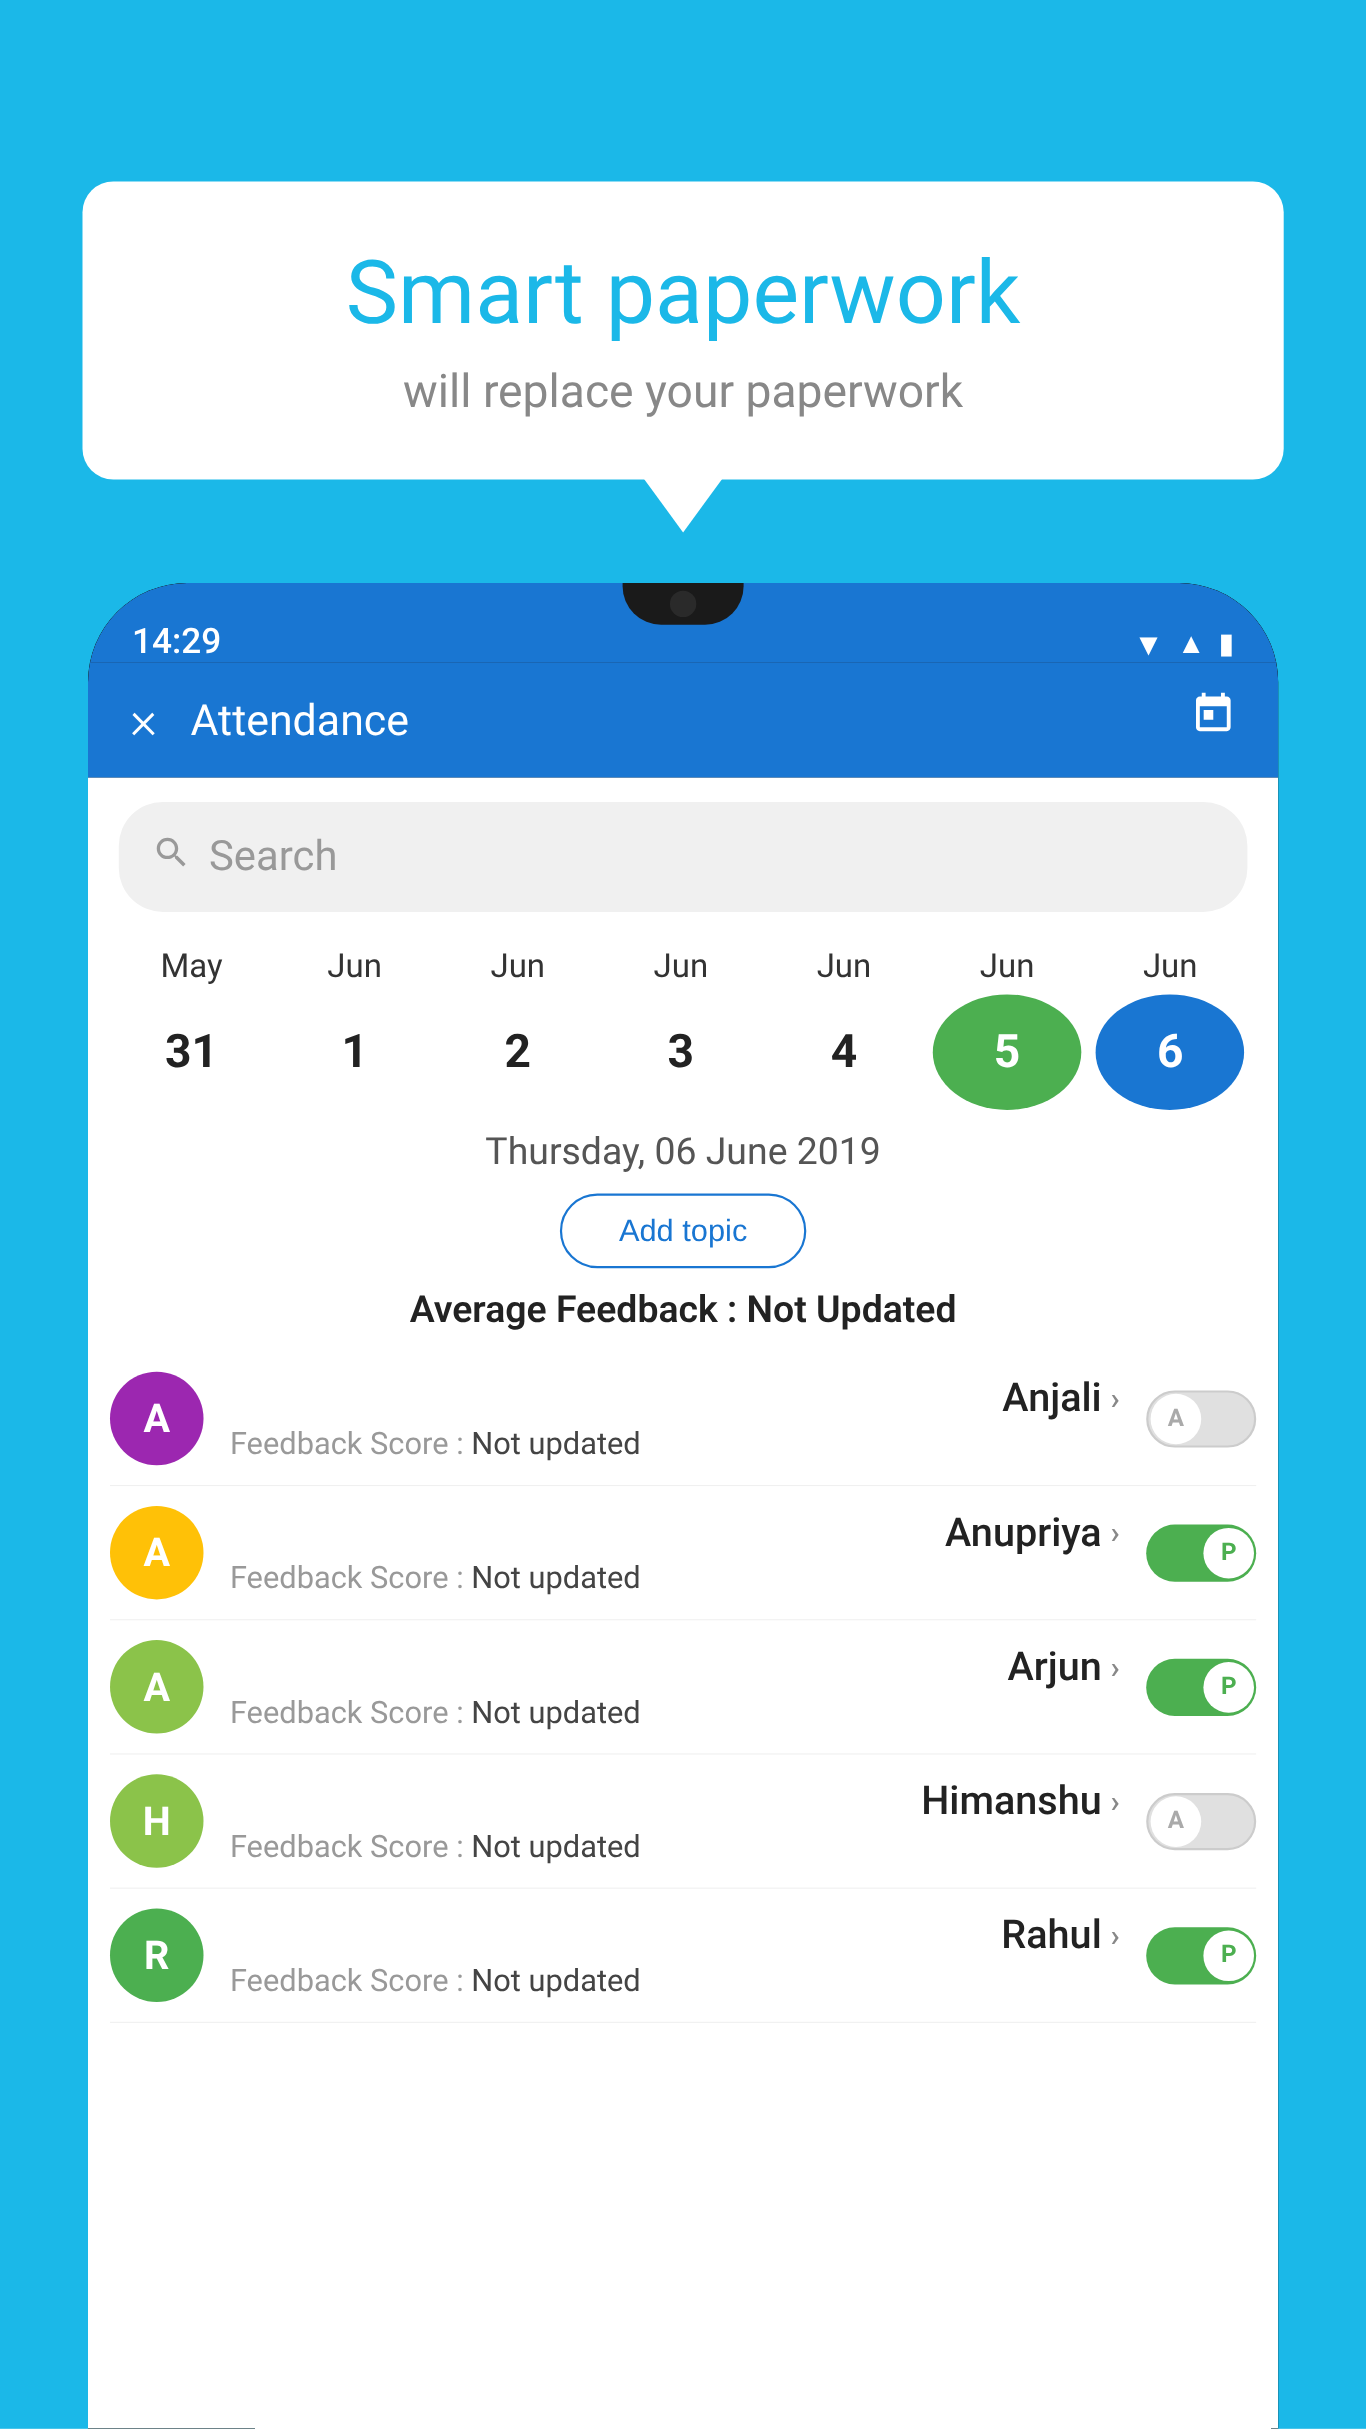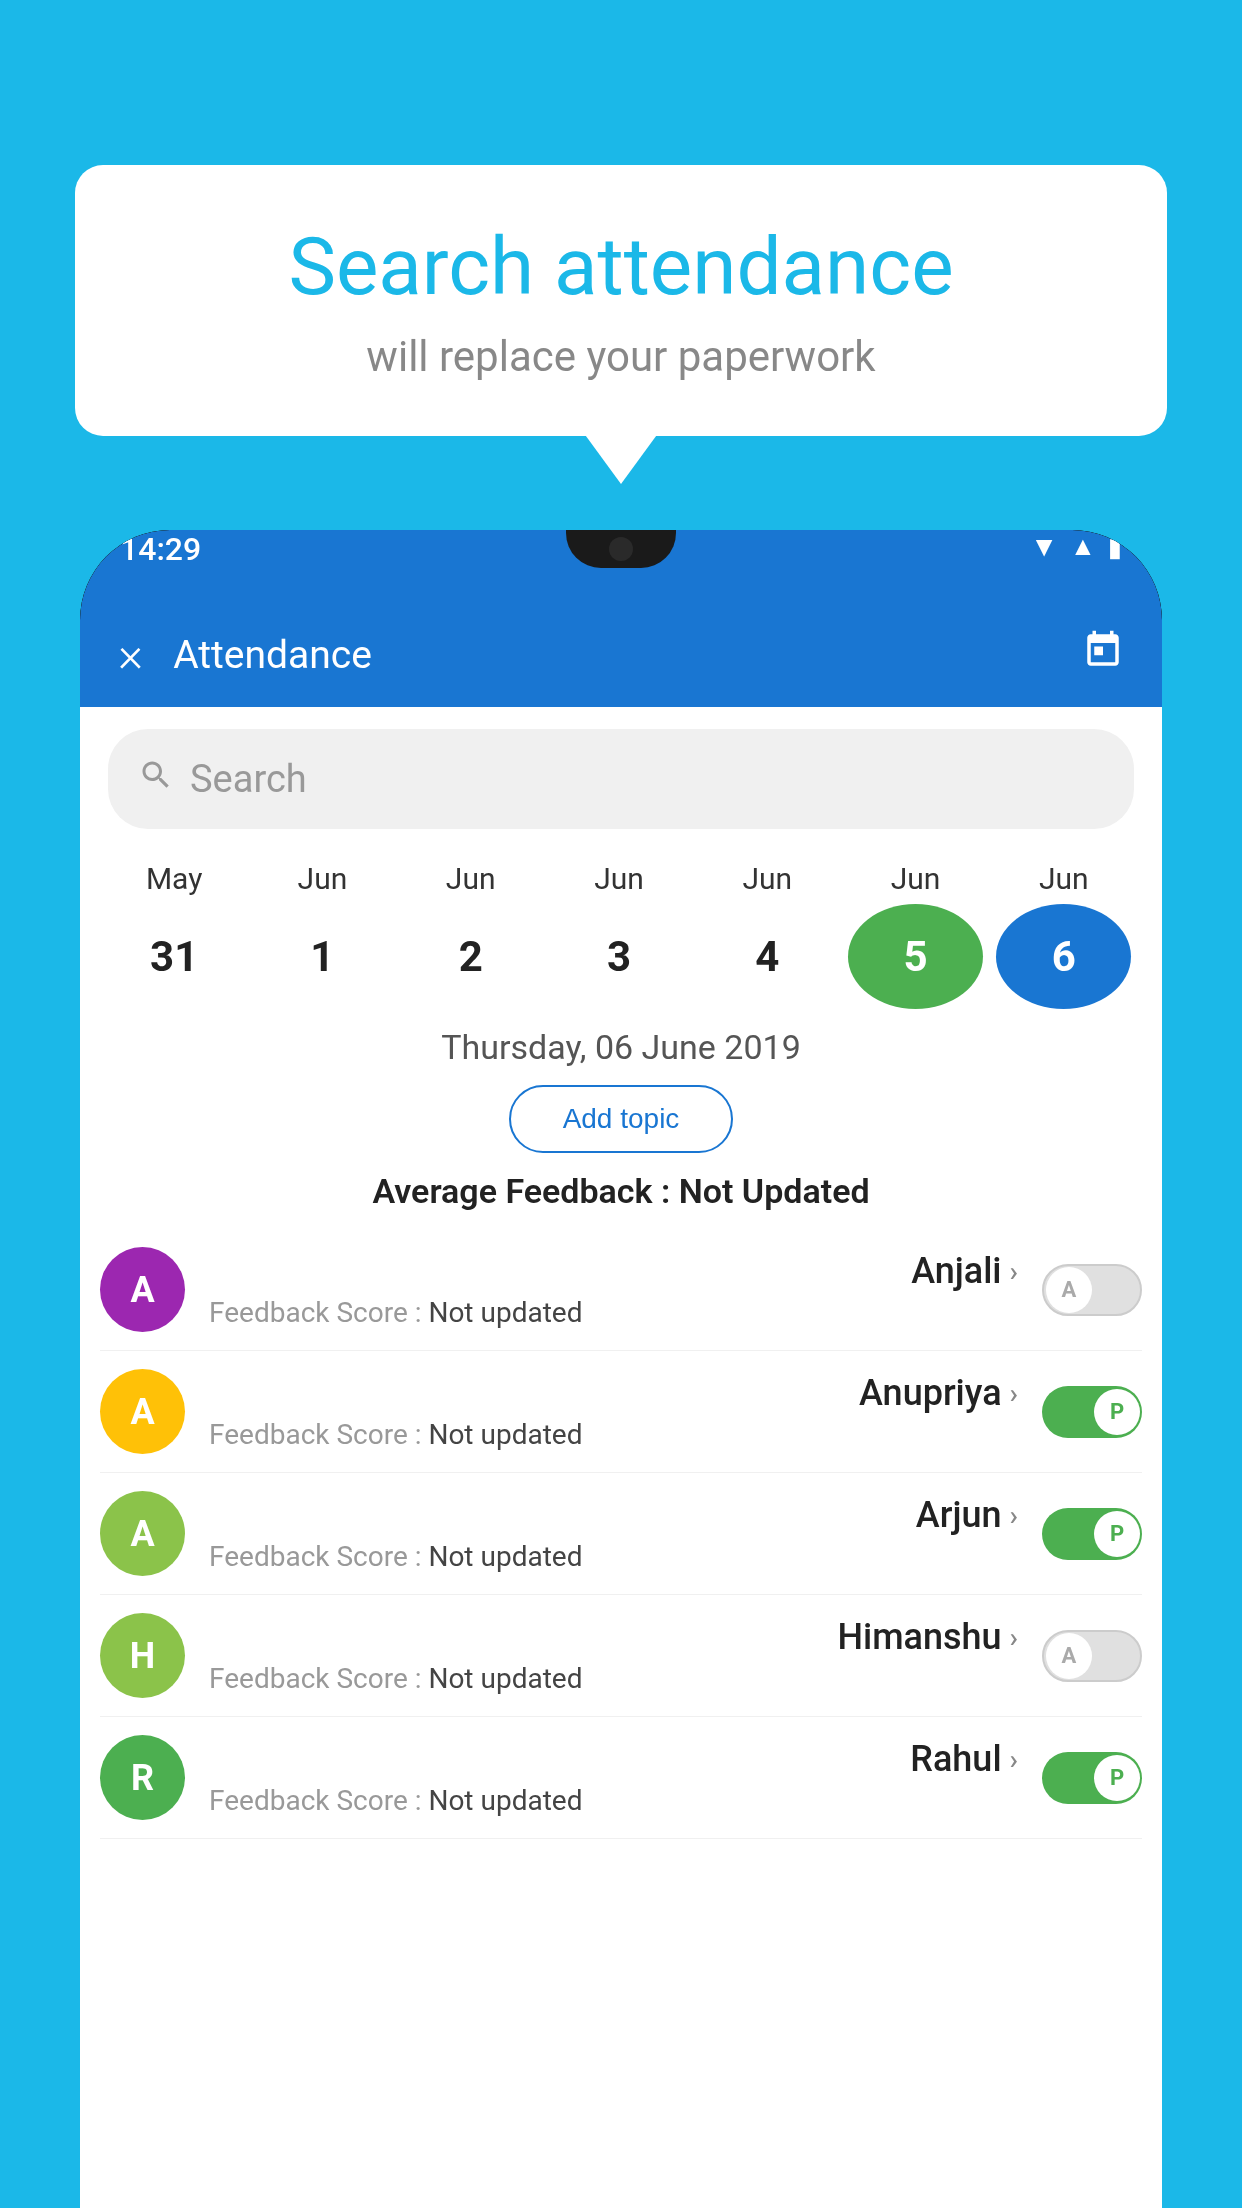--- a/index.html
+++ b/index.html
@@ -59,21 +59,21 @@
       border-radius: 90px 90px 0 0;
       padding: 0;
       overflow: hidden;
     }
 
     
     .phone-status-bar {
       background: #1976D2;
       height: 72px;
       display: flex;
-      align-items: flex-start;
+      align-items: flex-end;
       padding: 0 40px;
       position: relative;
     }
     .phone-time {
       color: white;
       font-size: 32px;
       font-weight: 500;
     }
     .phone-icons {
       position: absolute;
@@ -325,21 +325,21 @@
       height: 100%;
       overflow: hidden;
       border-radius: 90px 90px 0 0;
       background: #1a1a1a;
     }
   </style>
 </head>
 <body>
 
 <div class="speech-bubble">
-  <div class="speech-bubble-title">Search attendance</div>
+  <div class="speech-bubble-title">Smart paperwork</div>
   <div class="speech-bubble-subtitle">will replace your paperwork</div>
 </div>
 
 <div class="phone-frame">
   <div class="phone-inner">
 
     <div class="phone-status-bar">
       <div class="phone-notch">
         <div class="camera-dot"></div>
       </div>

